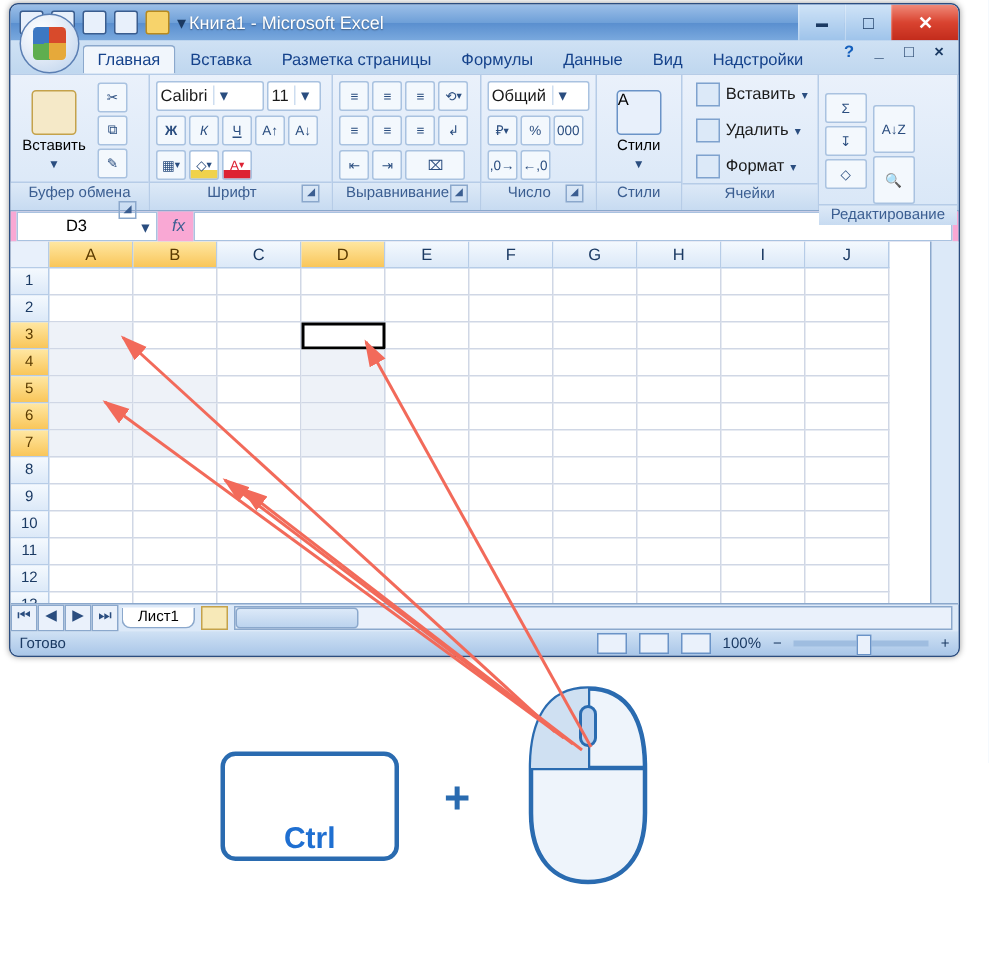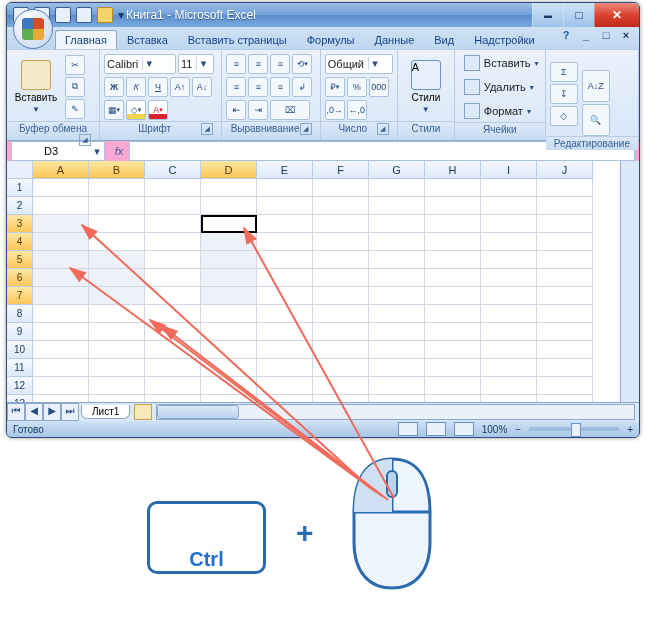--- a/index.html
+++ b/index.html
@@ -107,21 +107,21 @@
       </div>
     </div>
 
     <div class="office-btn">
         <span></span>
       </div>
 
     <div class="tabs">
       <div class="tab active">Главная</div>
       <div class="tab">Вставка</div>
-      <div class="tab">Вставить страницы</div>
+      <div class="tab">Разметка страницы</div>
       <div class="tab">Формулы</div>
       <div class="tab">Данные</div>
       <div class="tab">Вид</div>
       <div class="tab">Надстройки</div>
       <div class="tabs-right">
         <span style="color:#1560bd;">?</span>
         <span>_</span>
         <span>□</span>
         <span>×</span>
       </div>

